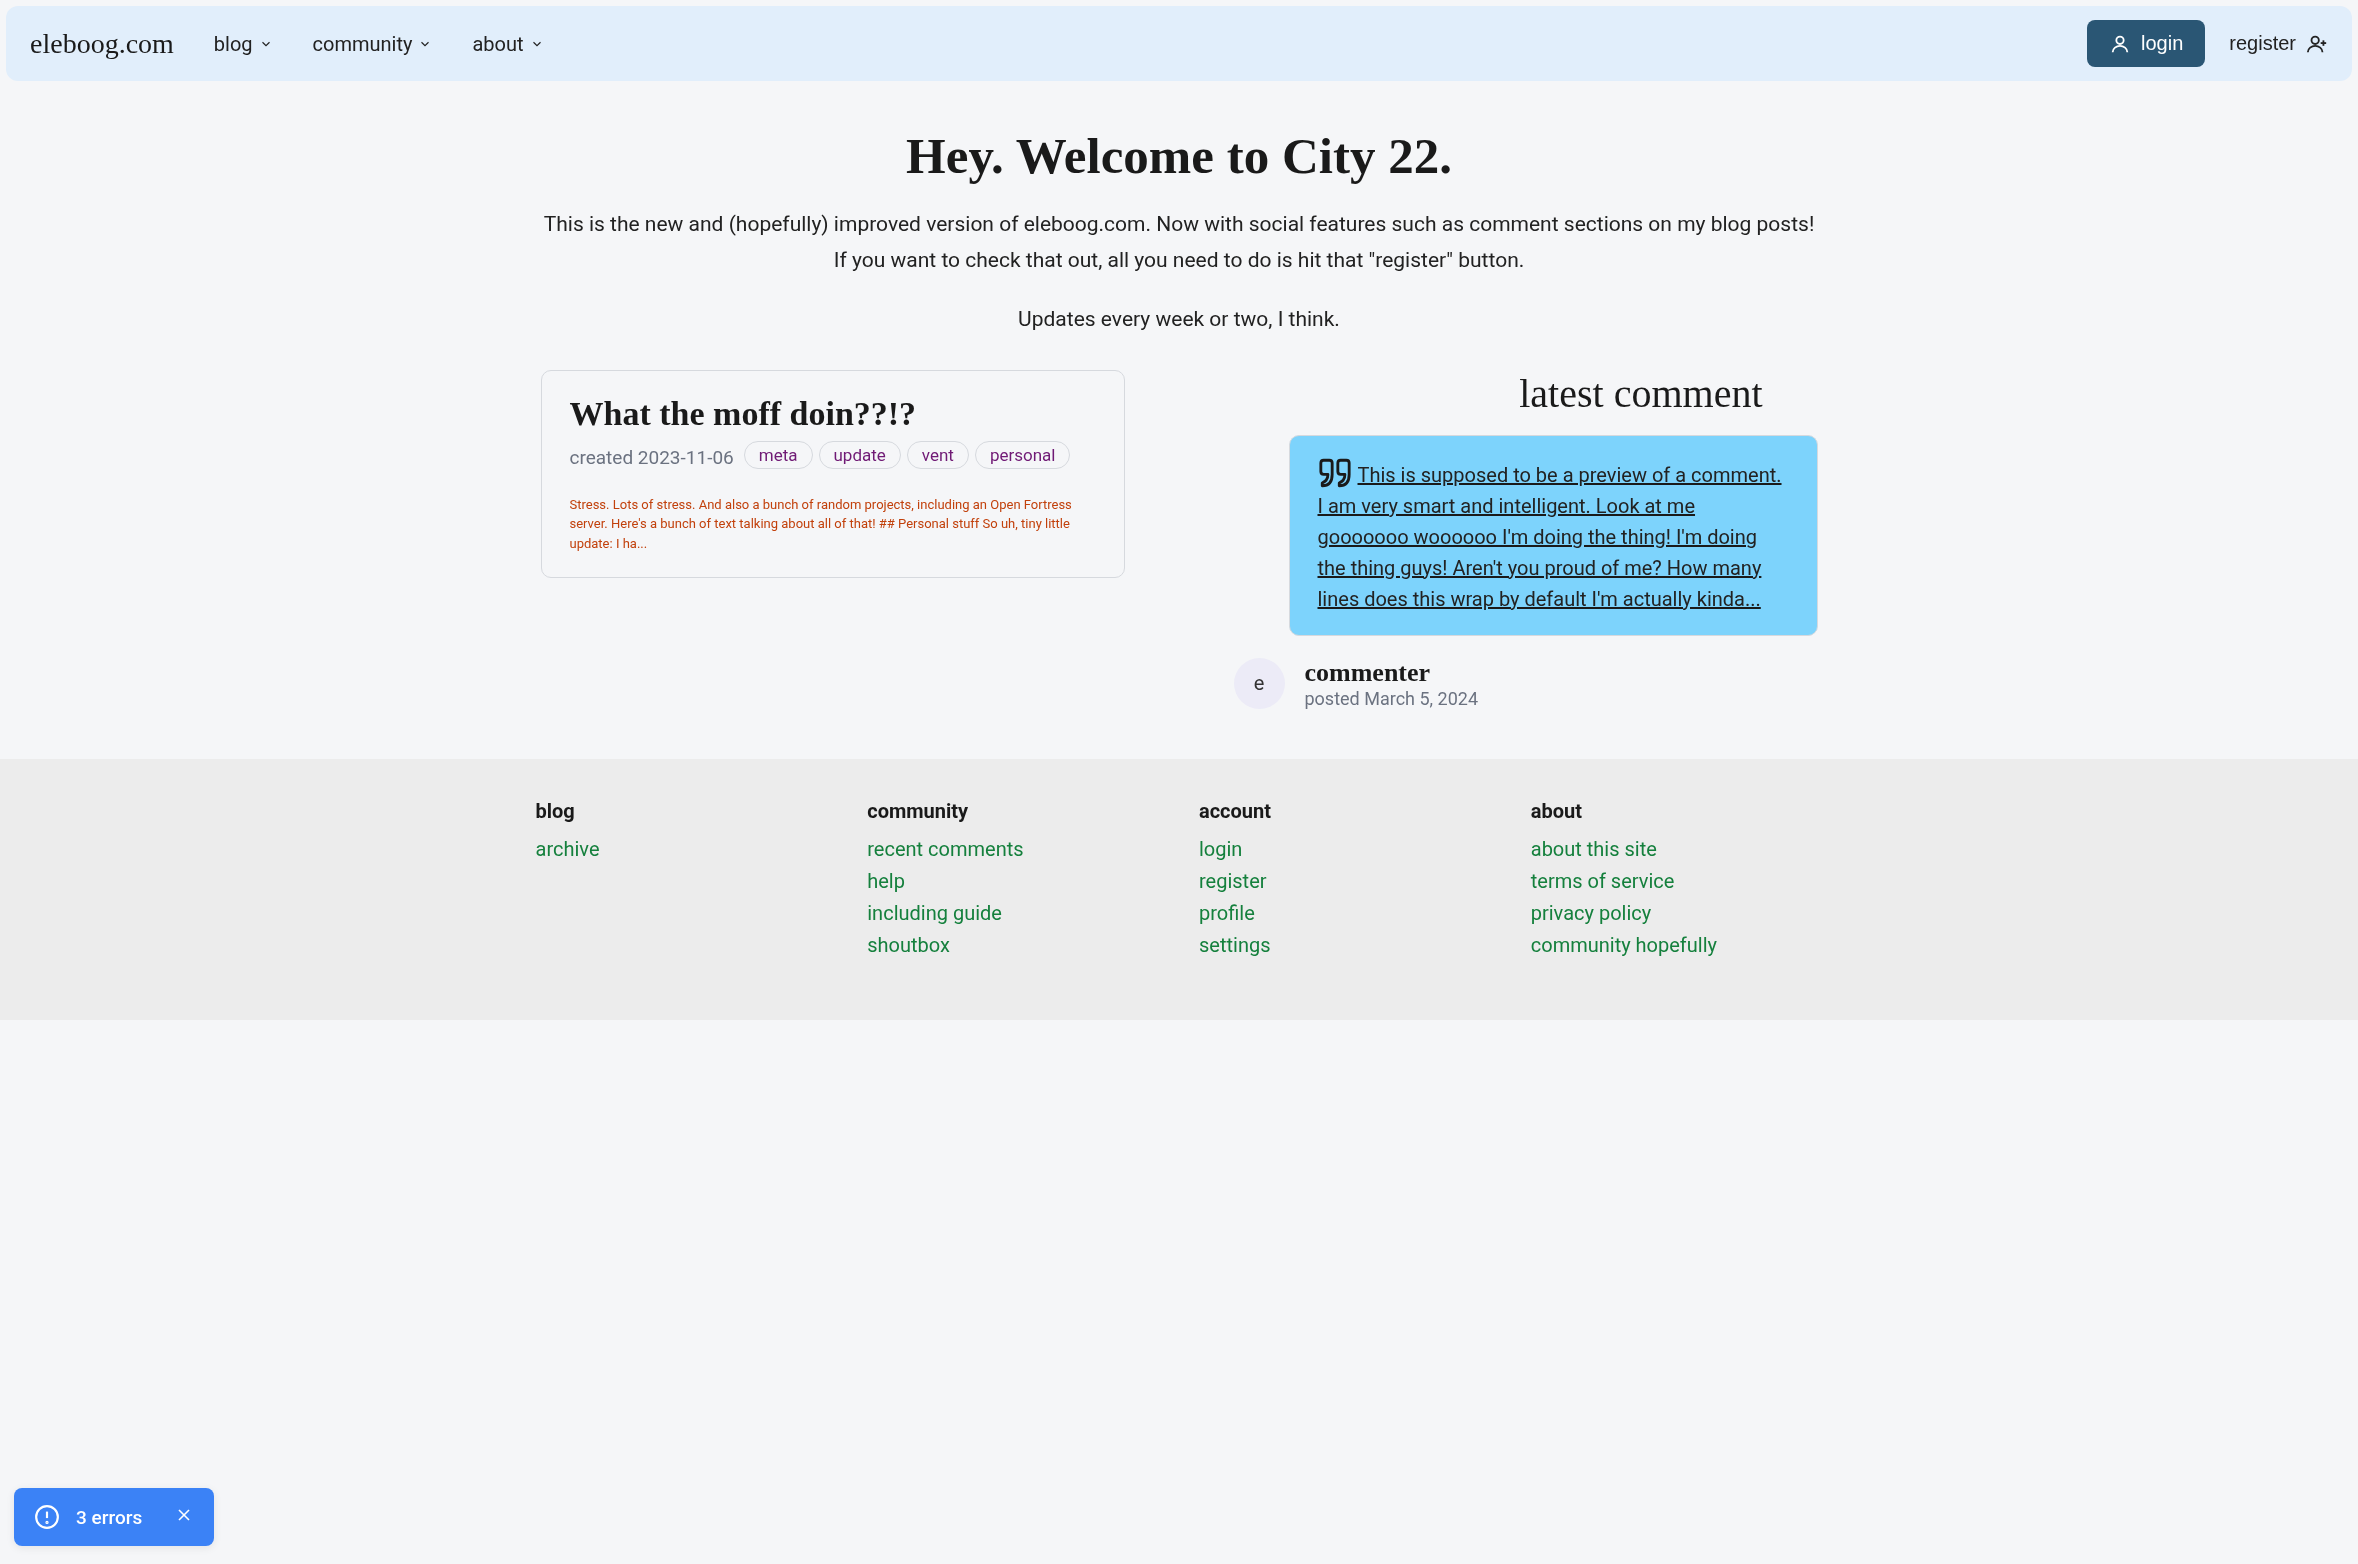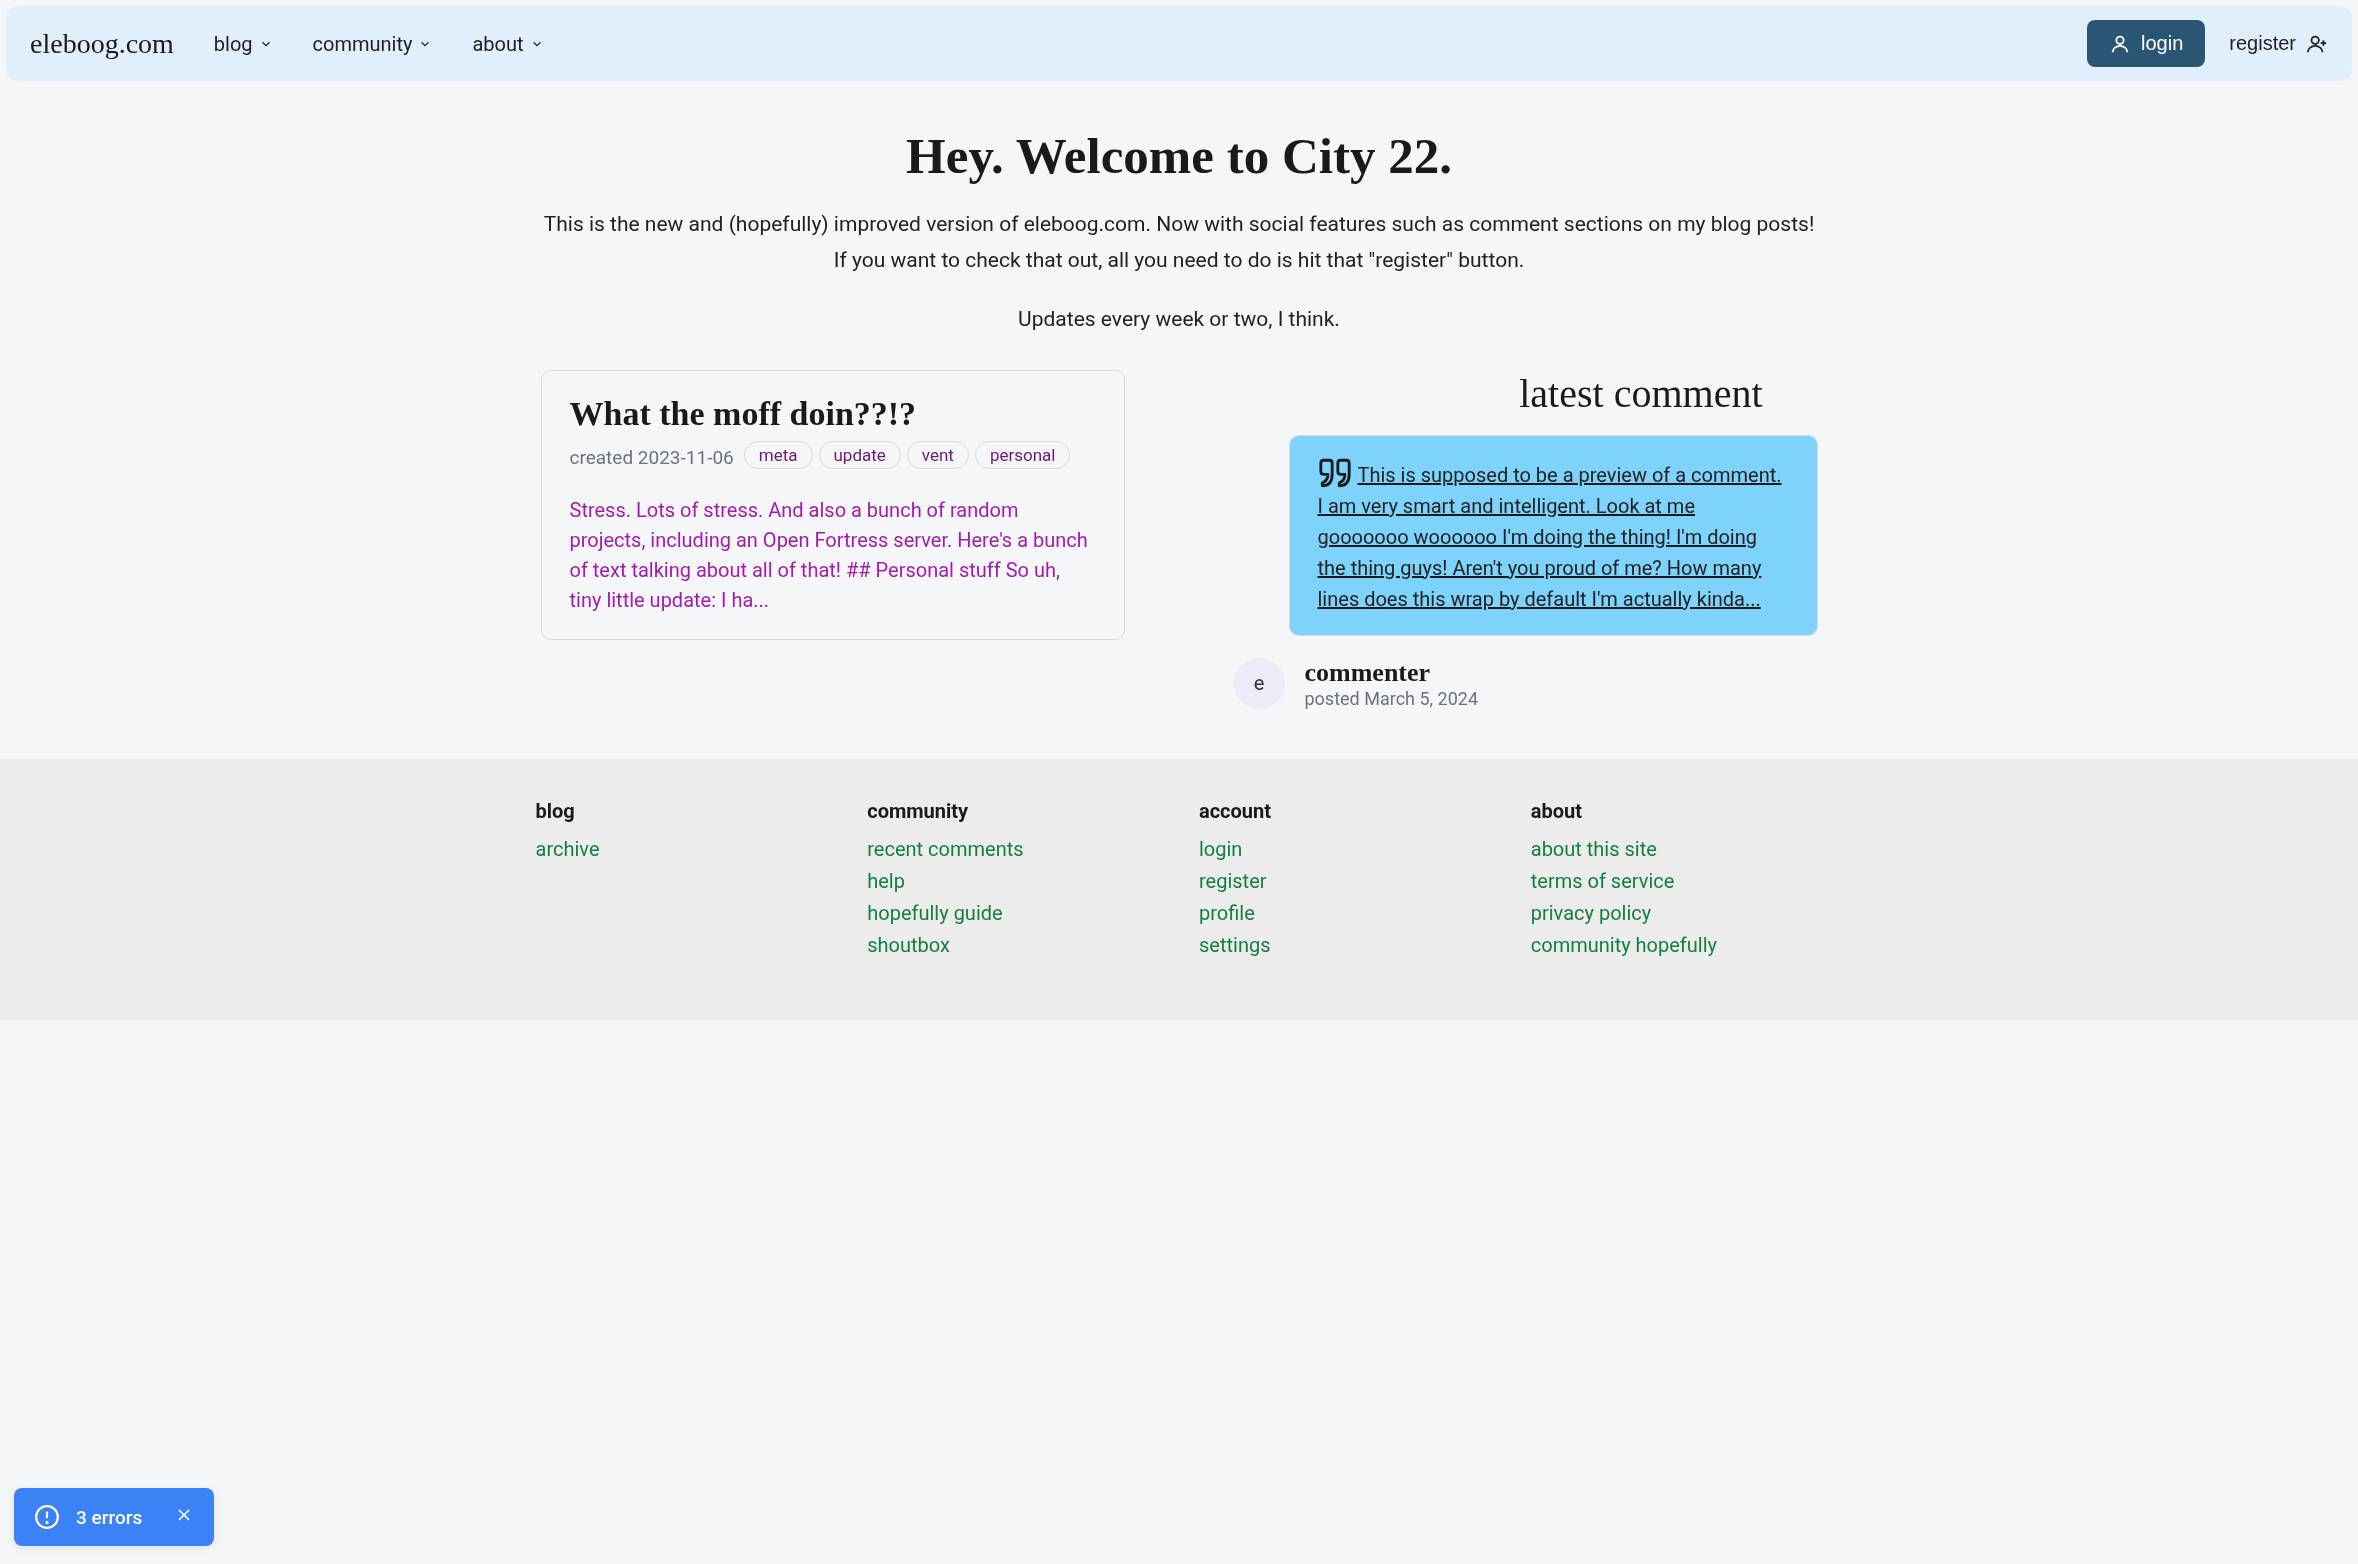--- a/index.html
+++ b/index.html
@@ -140,23 +140,23 @@
   margin-right: 4px;
 }
 .tag {
   border: 1px solid #d6d9de;
   border-radius: 18px;
   padding: 3px 14px;
   font-size: 17px;
   color: #701a75;
 }
 .post-excerpt {
-  font-size: 20px;
+  font-size: 13px;
   line-height: 1.5;
-  color: #a21caf;
+  color: #c2410c;
 }
 .comment-card {
   border: 1px solid #d6d9de;
   border-radius: 10px;
   padding: 20px 28px;
   background: #7dd3fc;
   text-decoration: underline;
 }
 .comment-body {
   font-size: 20px;
@@ -334,21 +334,21 @@
 <footer>
   <div class="footer-grid">
     <div class="footer-col">
       <h4>blog</h4>
       <a>archive</a>
     </div>
     <div class="footer-col">
       <h4>community</h4>
       <a>recent comments</a>
       <a>help</a>
-      <a>hopefully guide</a>
+      <a>including guide</a>
       <a>shoutbox</a>
     </div>
     <div class="footer-col">
       <h4>account</h4>
       <a>login</a>
       <a>register</a>
       <a>profile</a>
       <a>settings</a>
     </div>
     <div class="footer-col">

